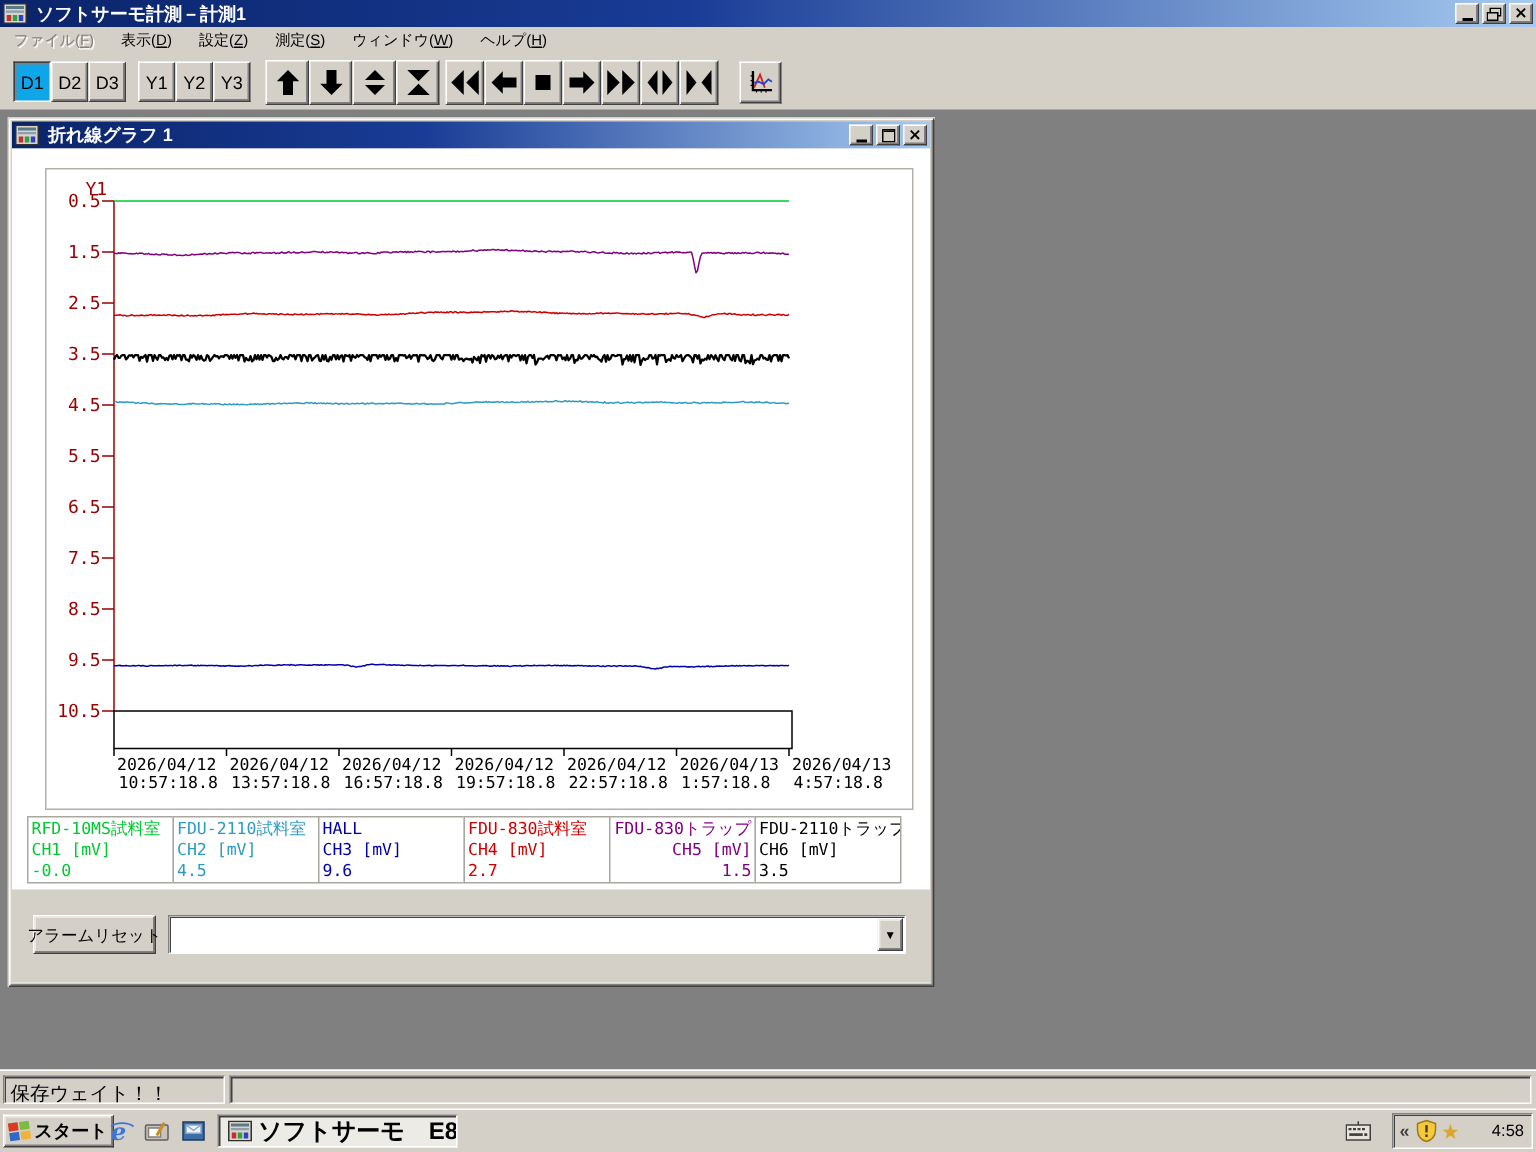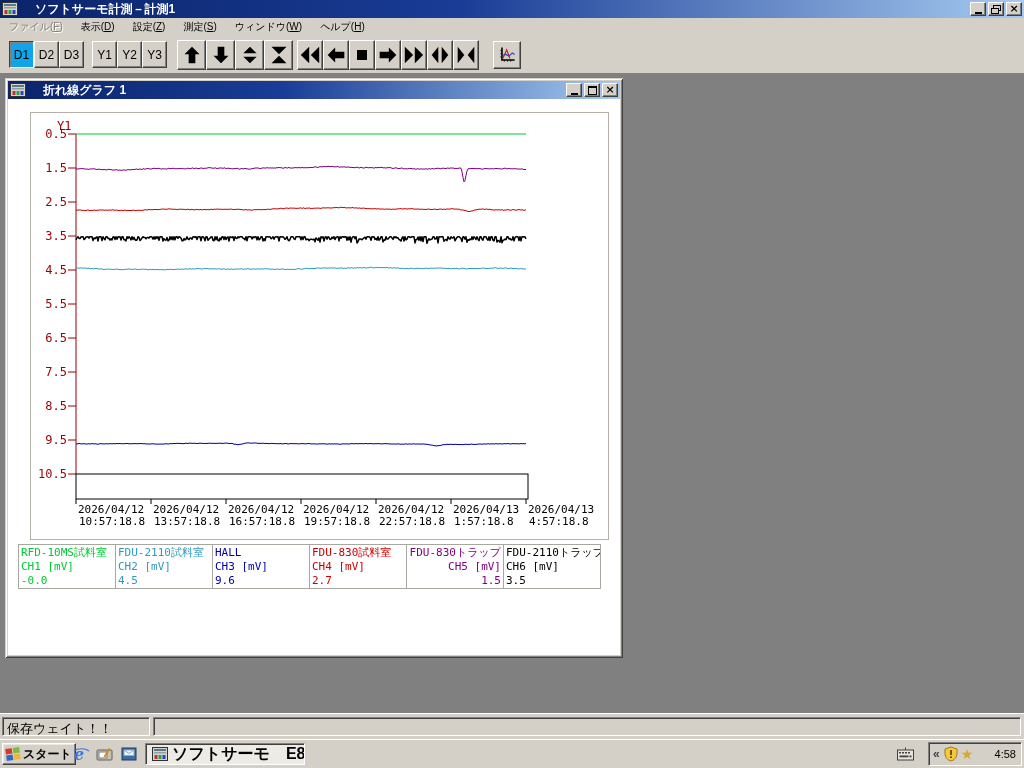--- a/index.html
+++ b/index.html
@@ -7,21 +7,21 @@
           font-family:"Liberation Sans","DejaVu Sans",sans-serif;-webkit-font-smoothing:none;}
   
   .raised{background:#D4D0C8;border:1px solid;border-color:#FFFFFF #404040 #404040 #FFFFFF;
           box-shadow:inset -1px -1px 0 #808080,inset 1px 1px 0 #ECE9E2;}
   .sunken{border:1px solid;border-color:#808080 #FFFFFF #FFFFFF #808080;
           box-shadow:inset 1px 1px 0 #404040;}
   
   .titlebar{position:absolute;left:0;top:0;width:100%;height:18px;
             background:linear-gradient(90deg,#0A246A 0%,#1A3C96 45%,#A6CAF0 100%);
             display:flex;align-items:center;}
-  .title-text{color:#FFFFFF;font-weight:bold;font-size:12px;margin-left:17px;white-space:nowrap;}
+  .title-text{color:#FFFFFF;font-weight:bold;font-size:12px;margin-left:6px;white-space:nowrap;}
   .app-icon16{width:16px;height:14px;margin-left:2px;display:inline-flex;flex:none;}
   .win-btns{position:absolute;right:2px;top:2px;display:flex;gap:2px;}
   .win-btn{width:16px;height:14px;box-sizing:border-box;background:#D4D0C8;border:1px solid;
            border-color:#FFFFFF #404040 #404040 #FFFFFF;box-shadow:inset -1px -1px 0 #808080;
            display:flex;align-items:center;justify-content:center;cursor:default;}
   .min-glyph{width:7px;height:2px;background:#000;margin-top:7px;}
   .x-glyph{font-size:11px;font-weight:bold;line-height:10px;font-family:"DejaVu Sans",sans-serif;}
   
   .menubar{position:absolute;left:0;top:18px;width:100%;height:18px;background:#D4D0C8;
            display:flex;align-items:center;font-size:10px;}
@@ -324,20 +324,27 @@
               <div>FDU-830トラップ</div>
               <div>CH5 [mV]</div>
               <div>1.5</div>
             </div>
             <div class="legend-cell" style="color: rgb(0, 0, 0);">
               <div>FDU-2110トラップ</div>
               <div>CH6 [mV]</div>
               <div>3.5</div>
             </div>
           </div>
+        <div class="bottom-panel">
+          <div class="alarm-btn raised">アラームリセット</div>
+          <div class="combo sunken">
+            <span class="combo-value"></span>
+            <div class="combo-arrow raised">▼</div>
+          </div>
+        </div>
       </div>
     </div>
   </div>
 
   <div class="statusbar">
     <div class="sb-panel sb-left sunken">保存ウェイト！！</div>
     <div class="sb-panel sb-right sunken"></div>
   </div>
 
   <div class="taskbar">

